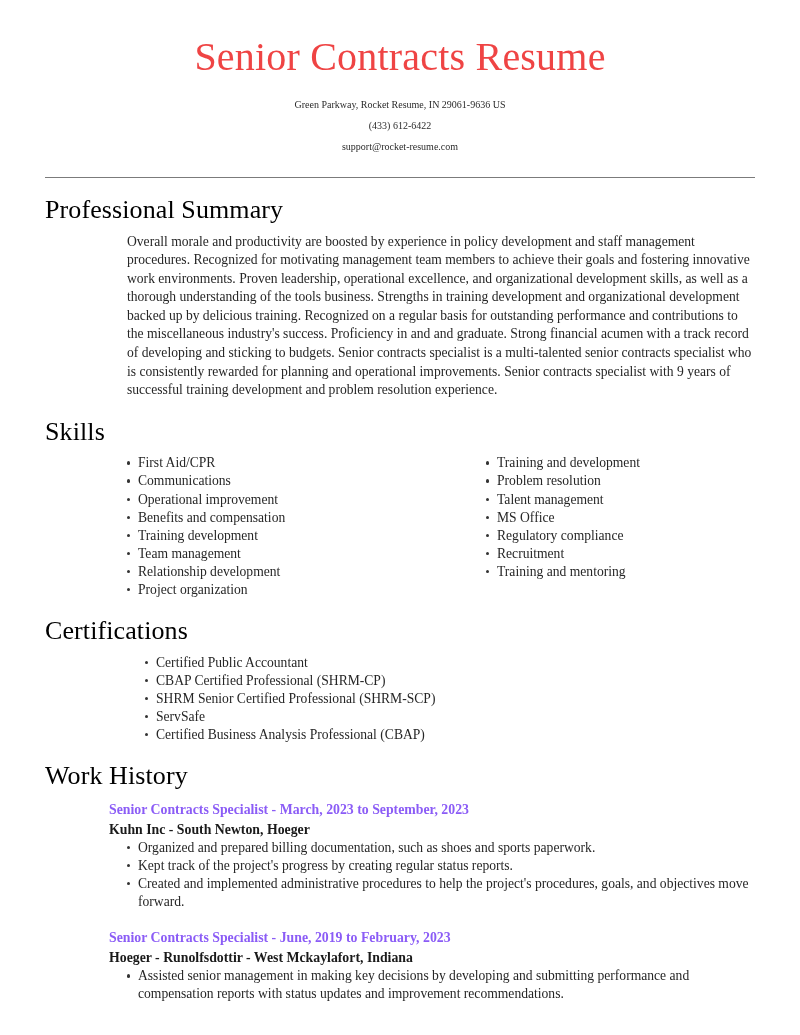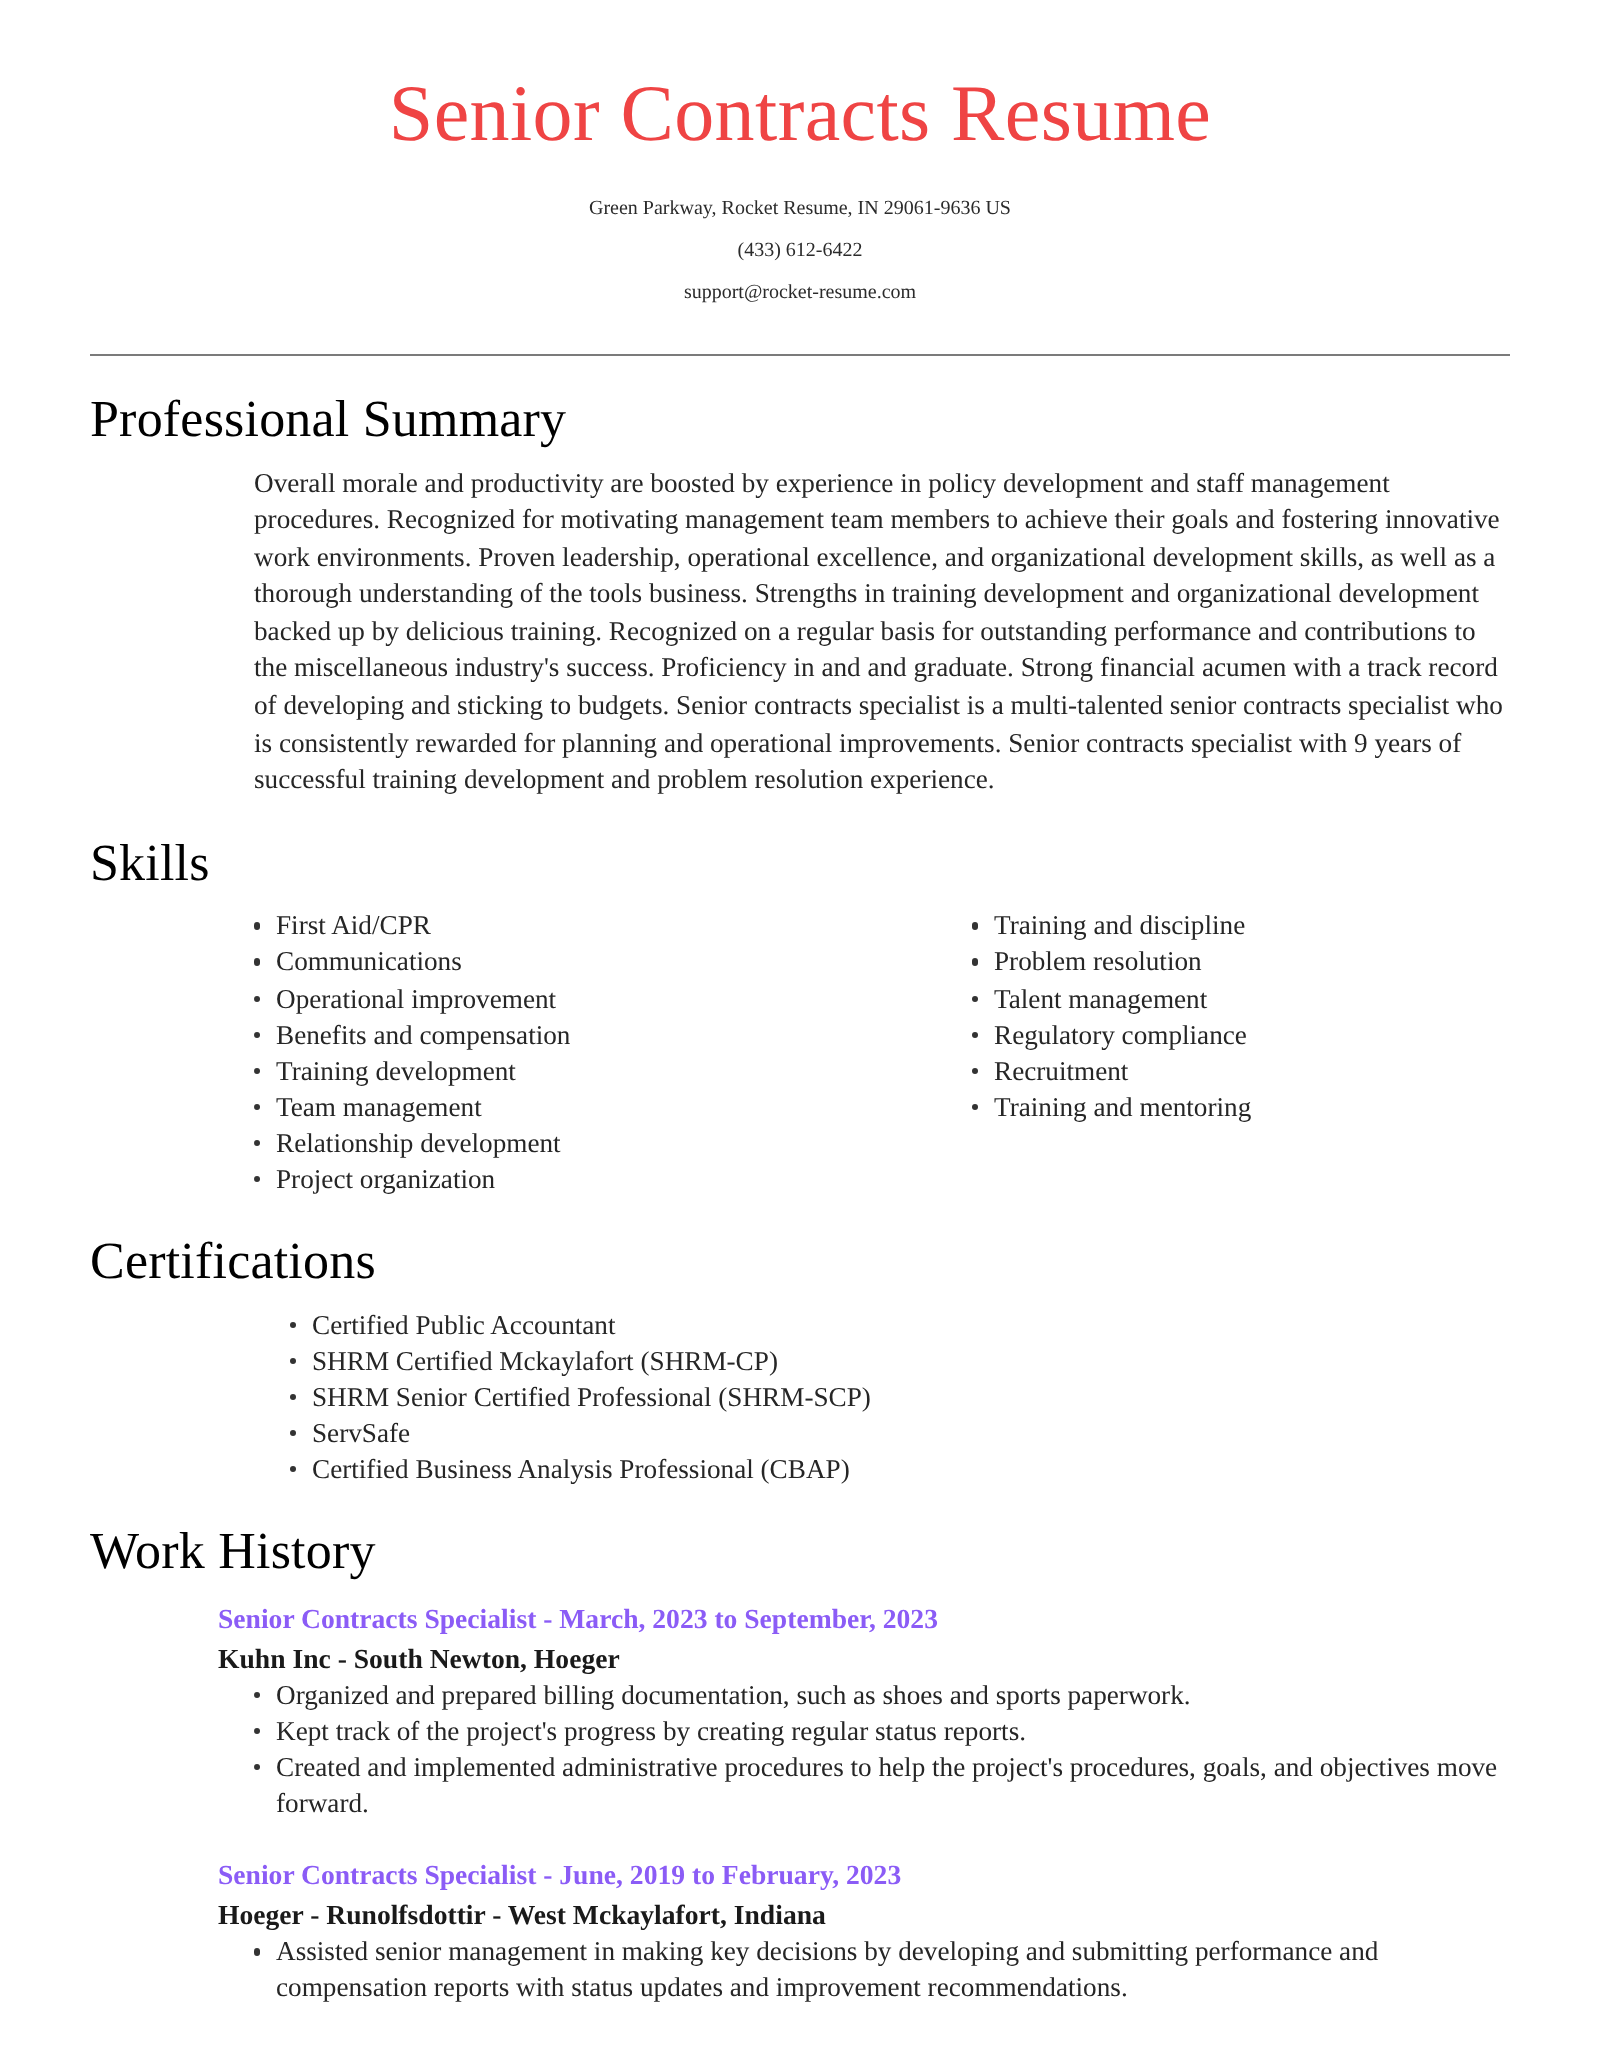--- a/index.html
+++ b/index.html
@@ -164,37 +164,38 @@
             <li>Operational improvement</li>
             <li>Benefits and compensation</li>
             <li>Training development</li>
             <li>Team management</li>
             <li>Relationship development</li>
             <li>Project organization</li>
           </ul>
       </div>
       <div class="skills-col right">
         <ul class="bullets" id="skills-right">
-            <li>Training and discipline</li>
+            <li>Training and development</li>
             <li>Problem resolution</li>
             <li>Talent management</li>
+            <li>MS Office</li>
             <li>Regulatory compliance</li>
             <li>Recruitment</li>
             <li>Training and mentoring</li>
           </ul>
       </div>
     </div>
   </div>
 
   <div class="section">
     <h2 class="section-heading">Certifications</h2>
     <div class="section-body">
       <ul class="bullets" id="certifications-list">
           <li>Certified Public Accountant</li>
-          <li>SHRM Certified Mckaylafort (SHRM-CP)</li>
+          <li>CBAP Certified Professional (SHRM-CP)</li>
           <li>SHRM Senior Certified Professional (SHRM-SCP)</li>
           <li>ServSafe</li>
           <li>Certified Business Analysis Professional (CBAP)</li>
         </ul>
     </div>
   </div>
 
   <div class="section">
     <h2 class="section-heading">Work History</h2>
     <div id="jobs-container">

